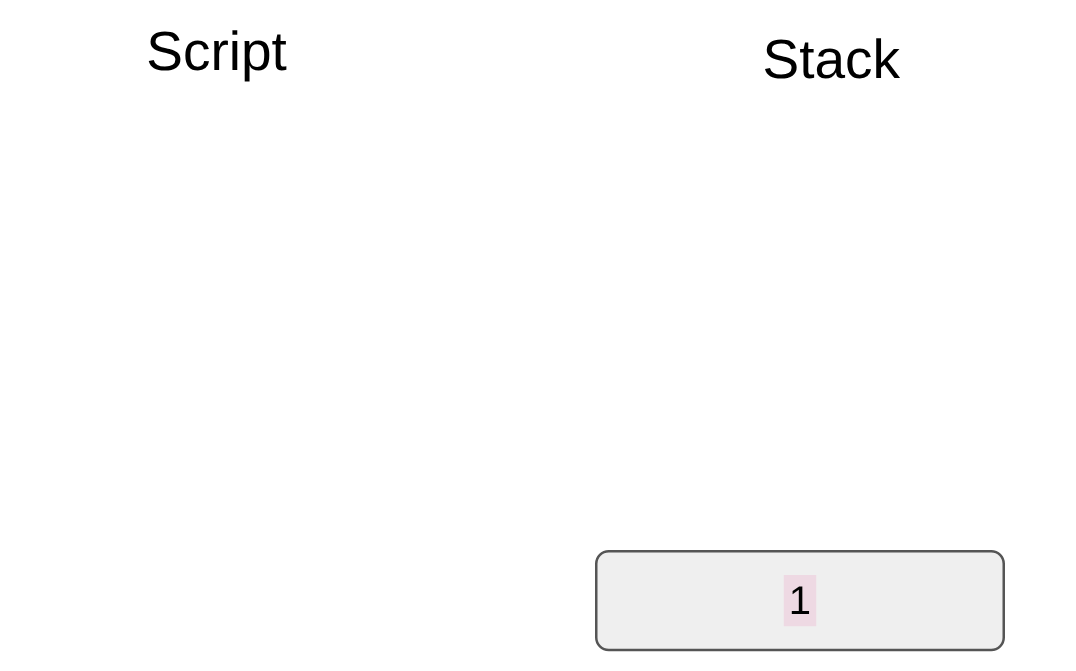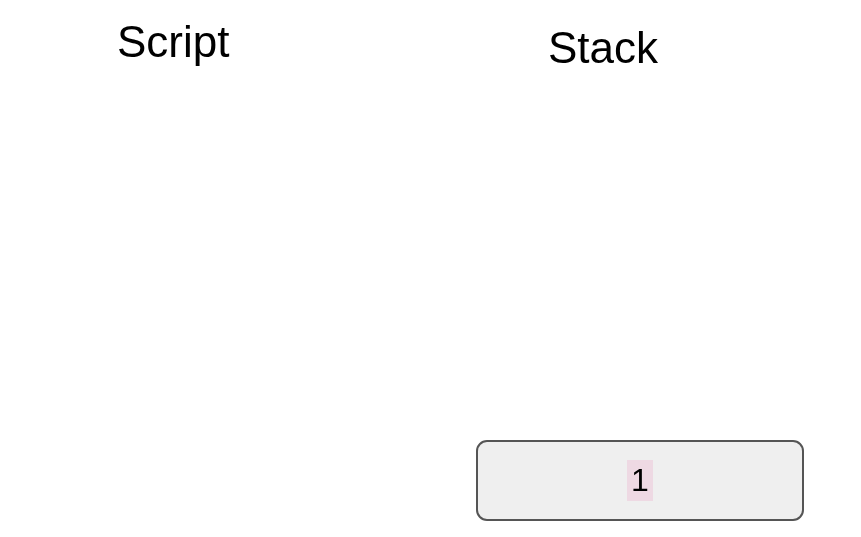--- a/index.html
+++ b/index.html
@@ -37,21 +37,21 @@
     white-space: nowrap;
     line-height: 1;
     letter-spacing: 0px;
   }
   .pane-title.script-title {
     left: 117px;
     top: 20px;
     font-size: 44px;
   }
   .pane-title.stack-title {
-    left: 548px;
+    left: 610px;
     top: 26px;
     font-size: 44px;
   }
 
   
   .pane-body {
     position: absolute;
     background: transparent;
   }
   .pane-body.script-body {

